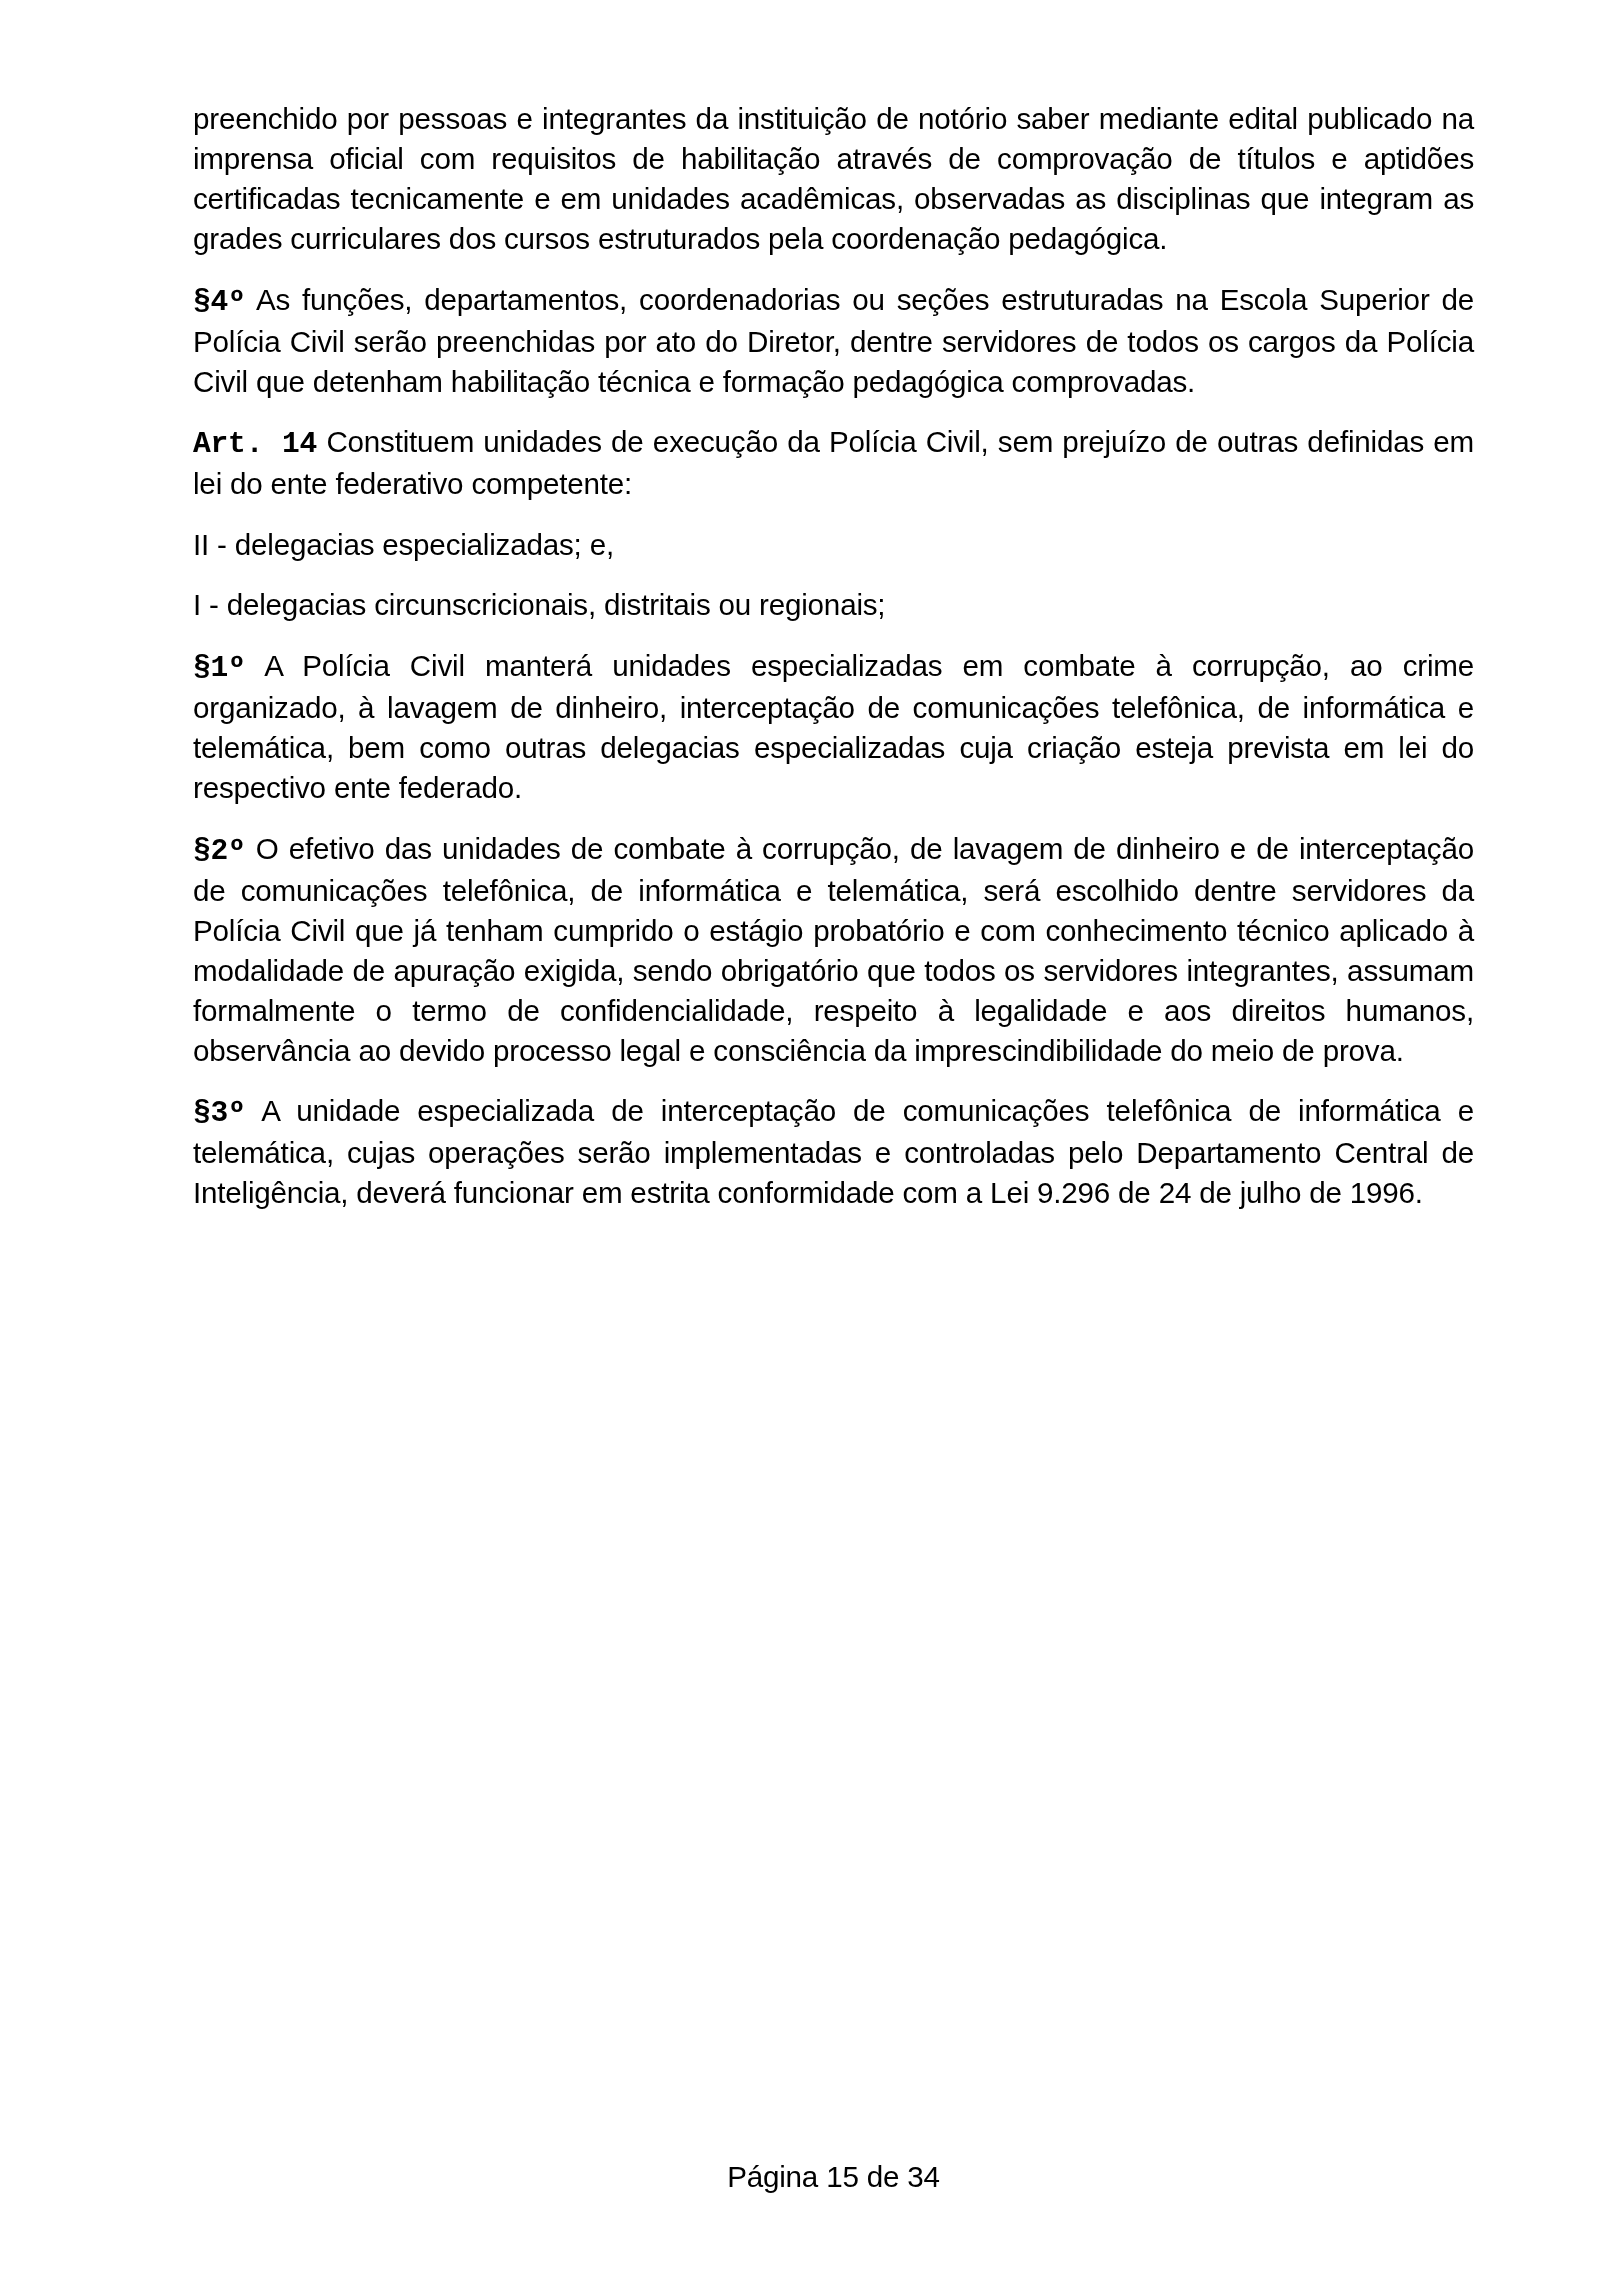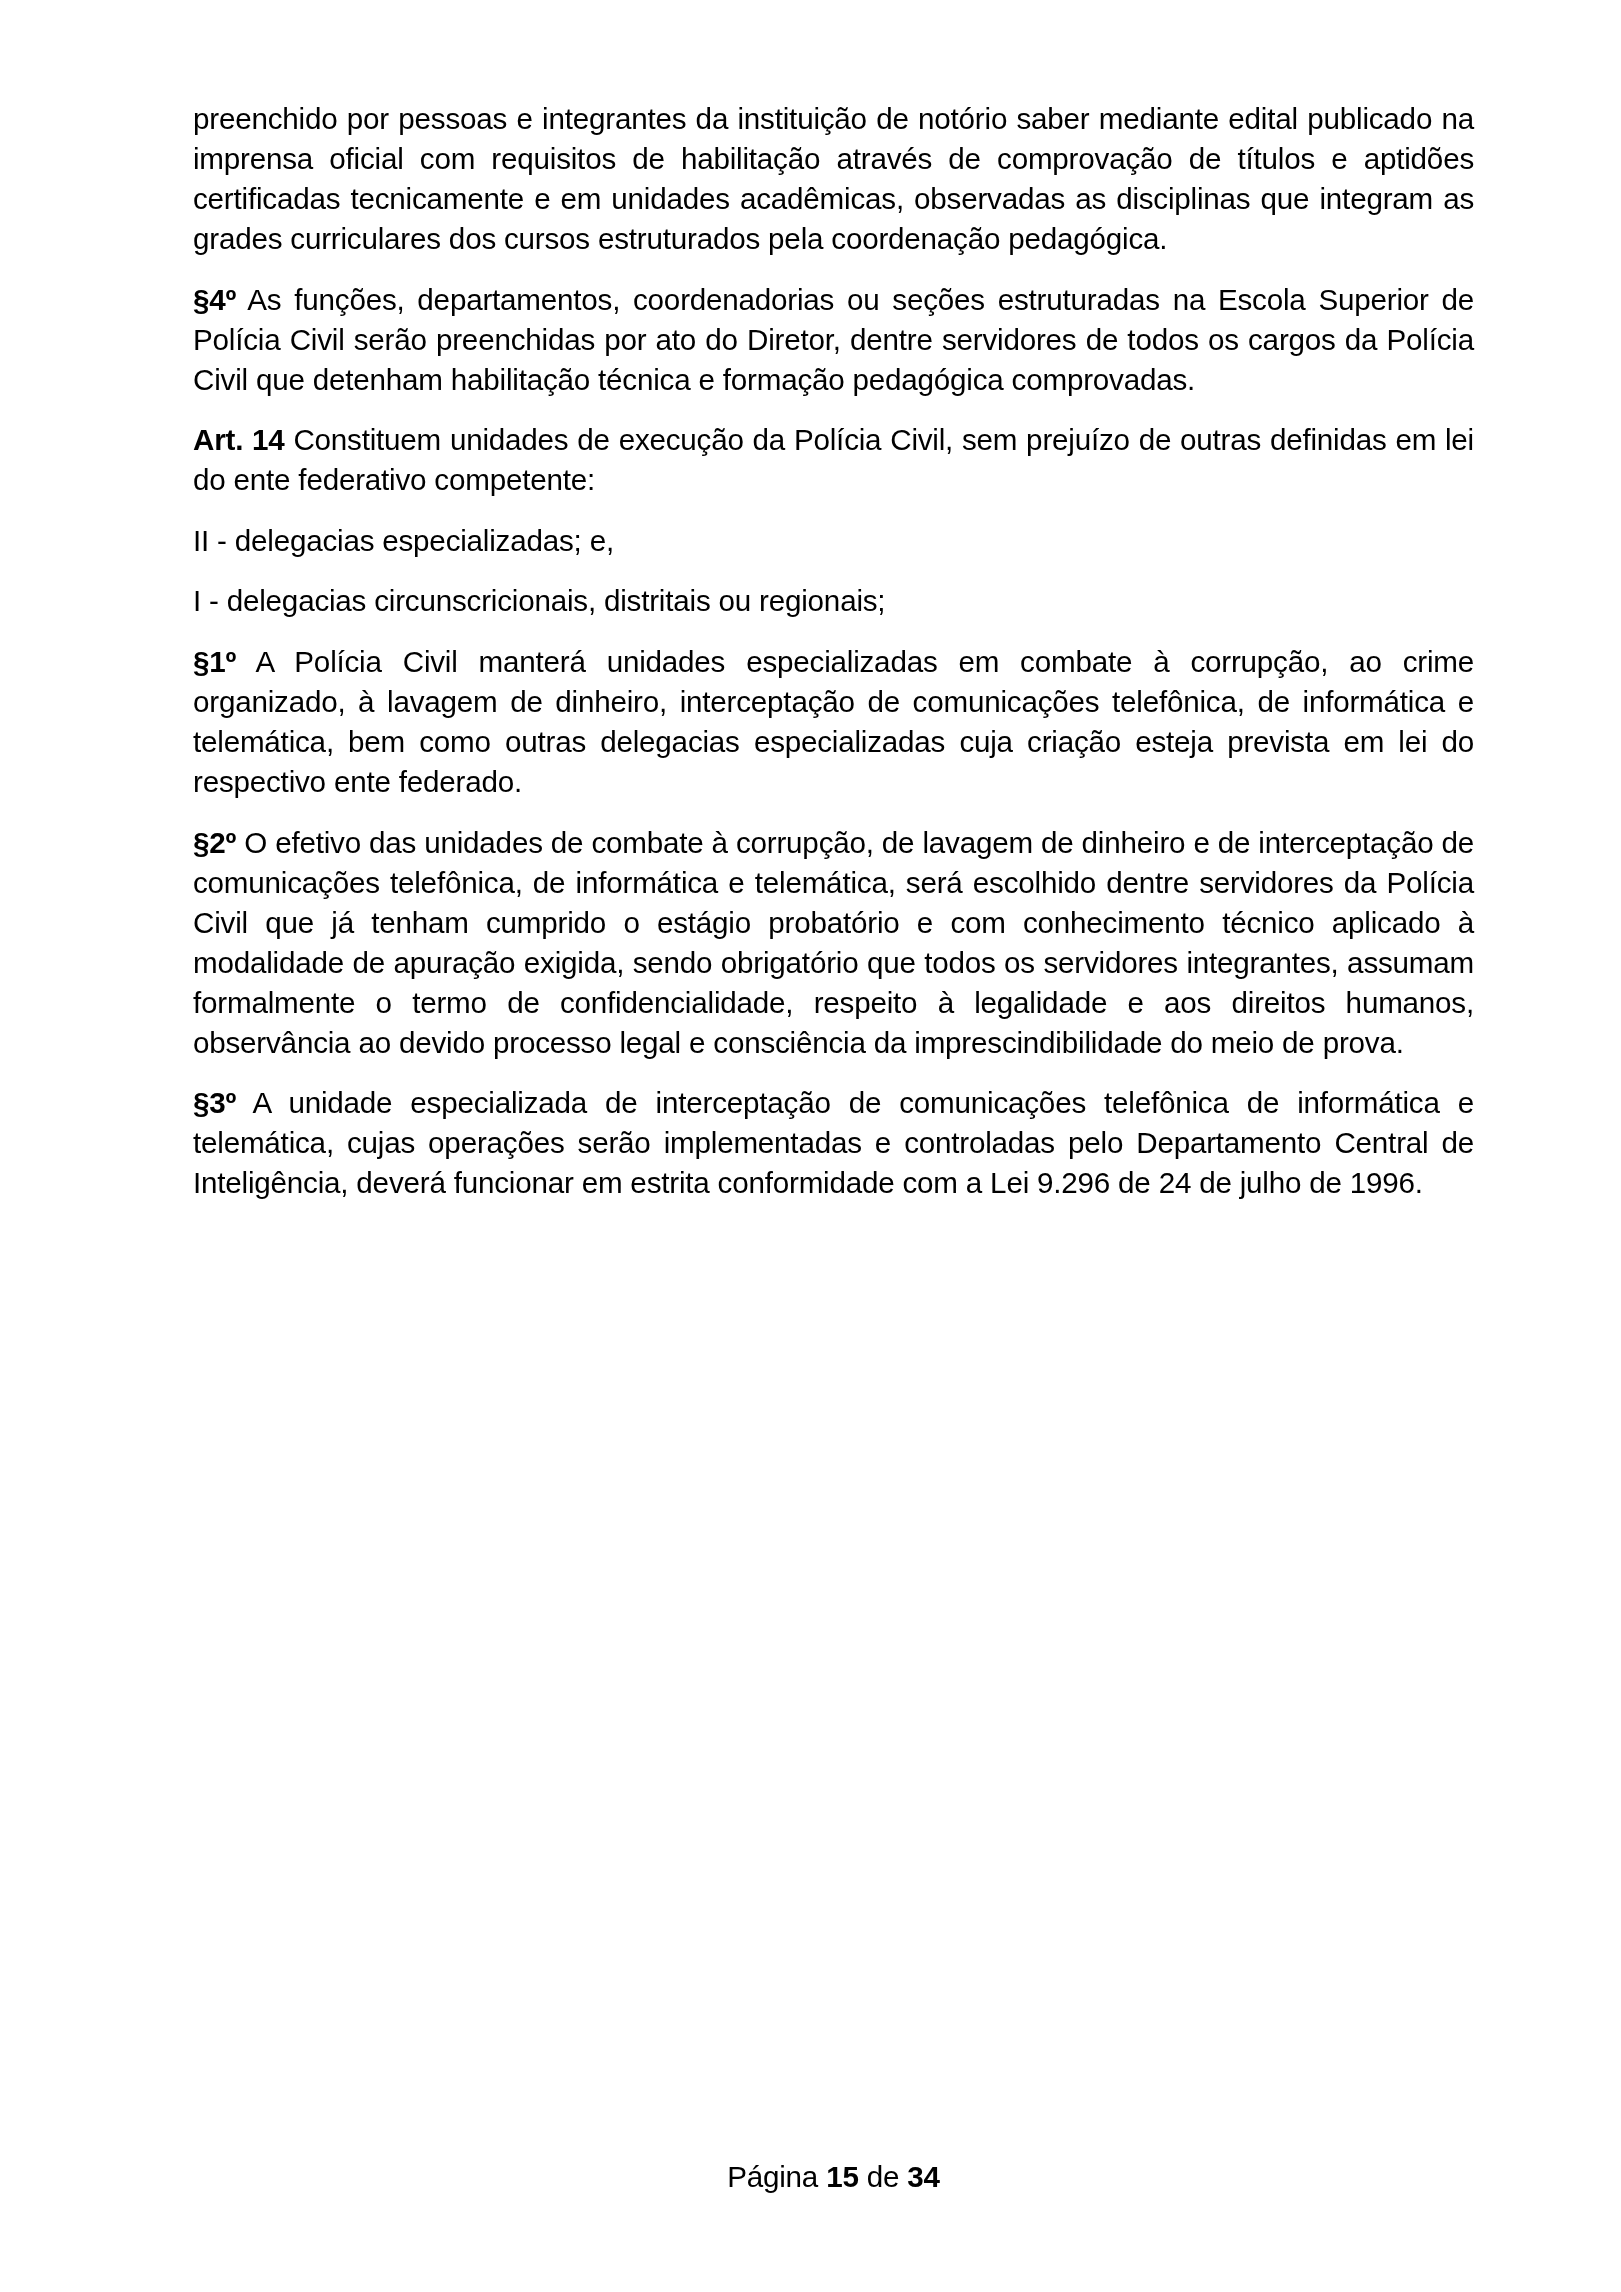--- a/index.html
+++ b/index.html
@@ -31,33 +31,34 @@
   .content p.body {
     text-align: justify;
     text-justify: inter-word;
   }
   .content p.heading {
     text-align: center;
     font-weight: 700;
   }
   .lead {
     font-weight: 700;
+    font-family: Liberation Mono, monospace;
   }
   .footer {
     position: absolute;
     left: 193px;
     top: 2157px;
     width: 1281px;
     text-align: center;
     font-size: 29.6px;
     line-height: 39px;
     letter-spacing: -0.2px;
   }
   .footer .bold {
-    font-weight: 700;
+    font-weight: 400;
     text-align: center;
   }
 </style>
 </head>
 <body>
 
 <div class="page">
   <main class="content">
       <p class="body"><span>preenchido por pessoas e integrantes da instituição de notório saber mediante edital publicado na imprensa oficial com requisitos de habilitação através de comprovação de títulos e aptidões certificadas tecnicamente e em unidades acadêmicas, observadas as disciplinas que integram as grades curriculares dos cursos estruturados pela coordenação pedagógica.</span></p>
       <p class="body"><strong class="lead">§4º</strong> <span>As funções, departamentos, coordenadorias ou seções estruturadas na Escola Superior de Polícia Civil serão preenchidas por ato do Diretor, dentre servidores de todos os cargos da Polícia Civil que detenham habilitação técnica e formação pedagógica comprovadas.</span></p>

